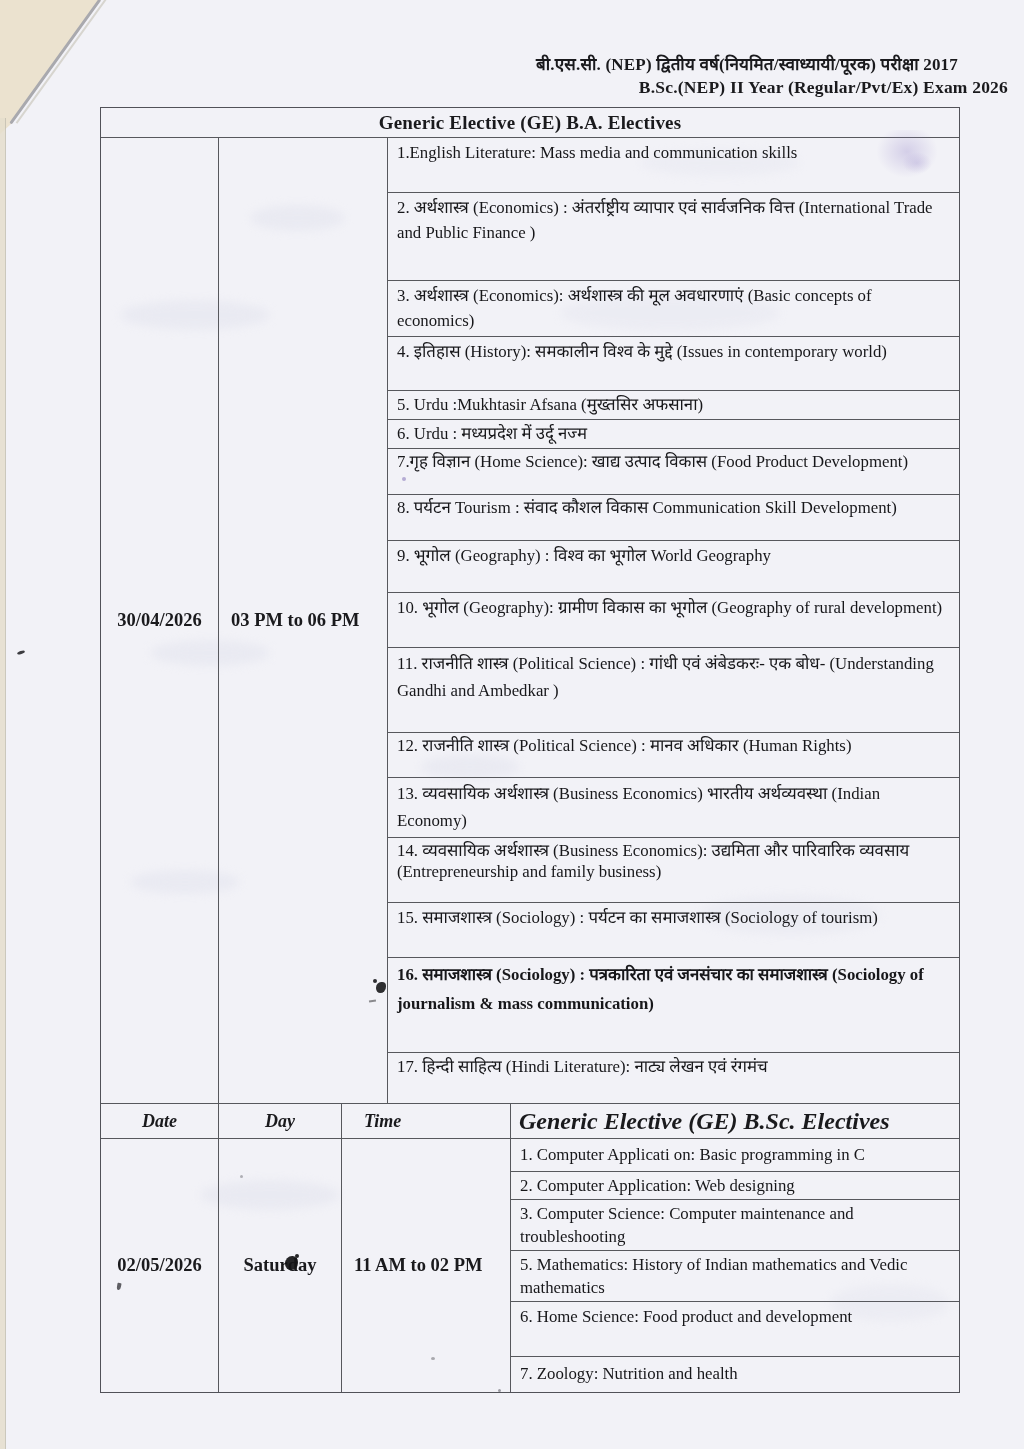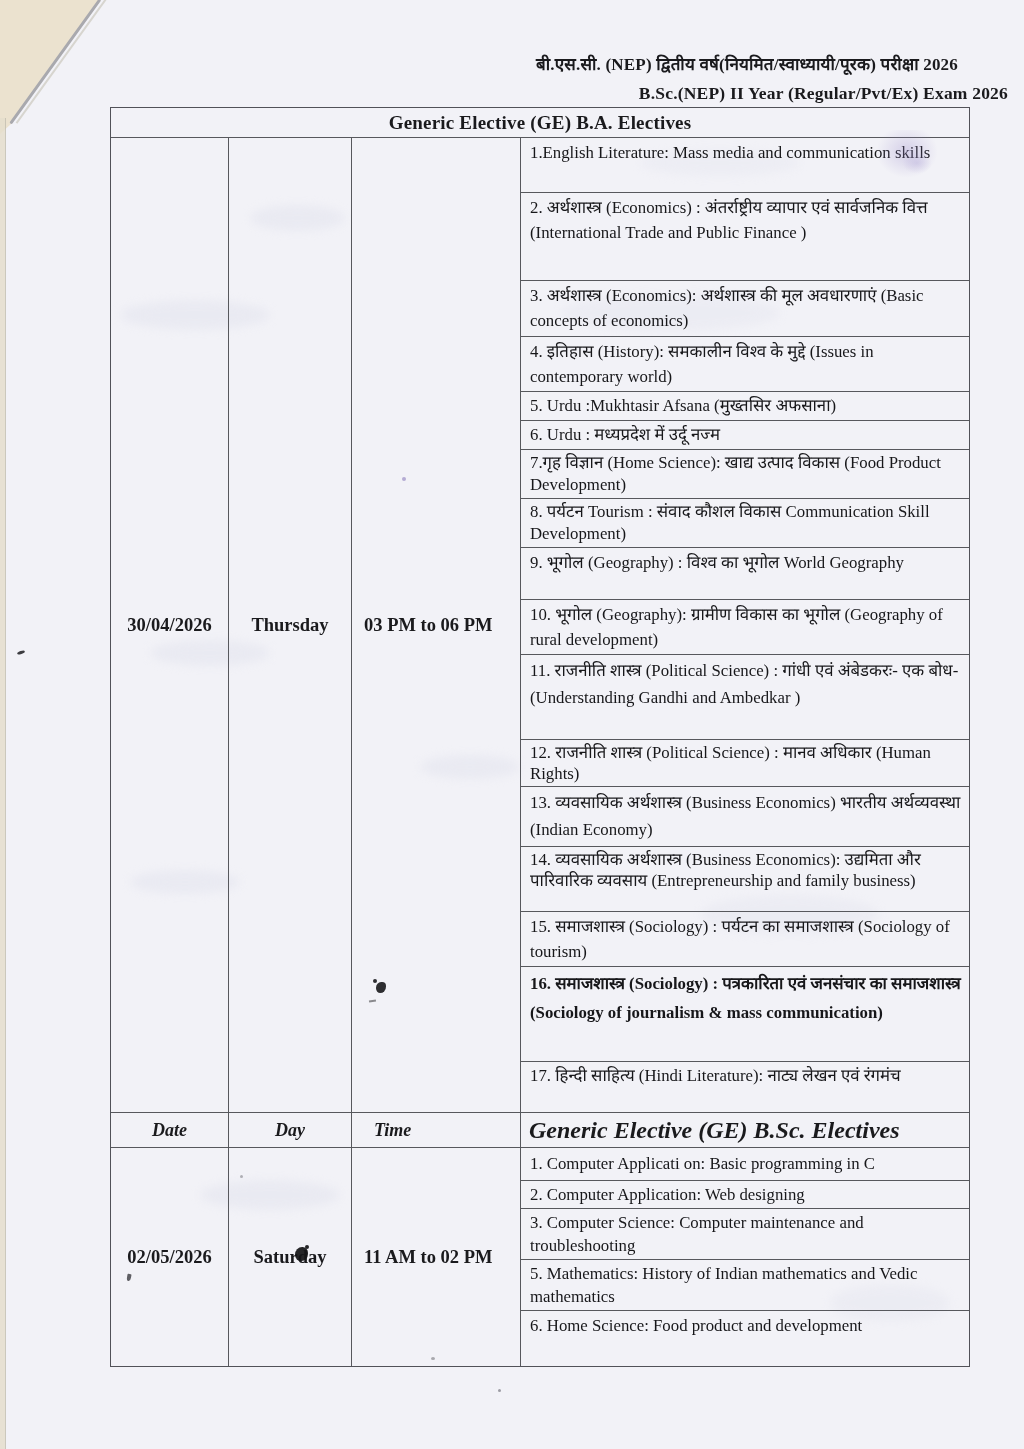--- a/index.html
+++ b/index.html
@@ -28,23 +28,23 @@
   .speck-b{left:376px;top:982px;width:10px;height:11px;background:#2e2e31;border-radius:55% 40% 62% 45%;}
   .speck-b::after{content:"";position:absolute;left:-3px;top:-3px;width:4px;height:4px;background:#2e2e31;border-radius:50%;}
   .speck-c{left:369px;top:1000px;width:7px;height:2px;background:#8a8a8e;transform:rotate(-8deg);}
   .speck-d{left:402px;top:477px;width:4px;height:4px;background:#9486c2;border-radius:50%;opacity:.65;}
   .speck-e{left:498px;top:1389px;width:3px;height:3px;background:#9d9da4;border-radius:50%;}
   .speck-f{left:431px;top:1357px;width:4px;height:3px;background:#a8a8ad;border-radius:50%;}
   .speck-g{left:240px;top:1175px;width:3px;height:3px;background:#aeaeb4;border-radius:50%;}
   
   .doc-header{position:absolute;top:54px;right:16px;text-align:right;z-index:2;line-height:1.3;}
   .doc-header .hi{font-weight:bold;font-size:17px;padding-right:50px;letter-spacing:.2px;}
-  .doc-header .en{font-weight:bold;font-size:17.5px;letter-spacing:.2px;margin-top:6px;}
+  .doc-header .en{font-weight:bold;font-size:17.5px;letter-spacing:.2px;margin-top:0;}
   
-  .timetable{position:absolute;left:110px;top:107px;width:860px;z-index:2;
+  .timetable{position:absolute;left:100px;top:107px;width:860px;z-index:2;
     border:1.5px solid #515258;box-sizing:border-box;background:transparent;}
   .title-row{height:30px;border-bottom:1px solid #57585d;box-sizing:border-box;
     display:flex;align-items:center;justify-content:center;
     font-weight:bold;font-size:19px;letter-spacing:.2px;}
   .section-body{display:flex;align-items:stretch;border-bottom:1px solid #57585d;}
   .section-body.bsc{border-bottom:none;}
   .side-cell{box-sizing:border-box;border-right:1px solid #57585d;display:flex;
     align-items:center;justify-content:center;font-weight:bold;font-size:18.5px;position:relative;}
   .c1{width:118px;flex:none;}
   .c2{width:123px;flex:none;}
@@ -101,34 +101,31 @@
 <div class="ghost" style="left:560px;top:295px;width:220px;height:36px;opacity:.4;"></div>
 <div class="ghost" style="left:150px;top:640px;width:120px;height:26px;"></div>
 <div class="ghost" style="left:700px;top:895px;width:180px;height:40px;opacity:.4;"></div>
 <div class="ghost" style="left:200px;top:1180px;width:140px;height:30px;"></div>
 <div class="ghost" style="left:830px;top:1285px;width:120px;height:36px;opacity:.4;"></div>
 <div class="ghost" style="left:420px;top:755px;width:100px;height:24px;"></div>
 <div class="ghost" style="left:640px;top:150px;width:160px;height:26px;opacity:.35;"></div>
 <div class="ghost" style="left:130px;top:870px;width:110px;height:24px;"></div>
 
 <div class="doc-header">
-  <div class="hi">बी.एस.सी. (NEP) द्वितीय वर्ष(नियमित/स्वाध्यायी/पूरक) परीक्षा 2026</div>
+  <div class="hi">बी.एस.सी. (NEP) द्वितीय वर्ष(नियमित/स्वाध्यायी/पूरक) परीक्षा 2017</div>
   <div class="en">B.Sc.(NEP) II Year (Regular/Pvt/Ex) Exam 2026</div>
 </div>
 
 <div class="timetable">
 
   <div class="title-row">Generic Elective (GE) B.A. Electives</div>
 
   <div class="section-body">
     <div class="side-cell c1">
       <span>30/04/2026</span>
-    </div>
-    <div class="side-cell c2">
-      <span>Thursday</span>
     </div>
     <div class="side-cell c3 time-cell">
       <span>03 PM to 06 PM</span>
     </div>
     <div class="electives" id="ba-rows">
         <div class="elective-row"><span>1.English Literature: Mass media and communication skills</span></div>
         <div class="elective-row"><span>2. अर्थशास्त्र (Economics) : अंतर्राष्ट्रीय व्यापार एवं सार्वजनिक वित्त (International Trade and Public Finance )</span></div>
         <div class="elective-row"><span>3. अर्थशास्त्र (Economics): अर्थशास्त्र की मूल अवधारणाएं (Basic concepts of economics)</span></div>
         <div class="elective-row"><span>4. इतिहास (History): समकालीन विश्व के मुद्दे  (Issues in contemporary world)</span></div>
         <div class="elective-row"><span>5. Urdu :Mukhtasir Afsana  (मुख्तसिर अफसाना)</span></div>
@@ -165,20 +162,21 @@
     </div>
     <div class="side-cell c3 time-cell">
       <span>11 AM to 02 PM</span>
     </div>
     <div class="electives" id="bsc-rows">
         <div class="elective-row"><span>1. Computer Applicati on: Basic programming in C</span></div>
         <div class="elective-row"><span>2. Computer Application: Web designing</span></div>
         <div class="elective-row"><span>3. Computer Science: Computer maintenance and troubleshooting</span></div>
         <div class="elective-row"><span>5. Mathematics: History of Indian mathematics and Vedic mathematics</span></div>
         <div class="elective-row"><span>6. Home Science: Food product and development</span></div>
+        <div class="elective-row"><span>7. Zoology: Nutrition and health</span></div>
       </div>
   </div>
 
 </div>
 
 <div class="corner-bed"></div>
 <div class="fold-line"></div>
 <div class="fold-line2"></div>
 <div class="left-edge"></div>
 <div class="smudge-purple"></div>

